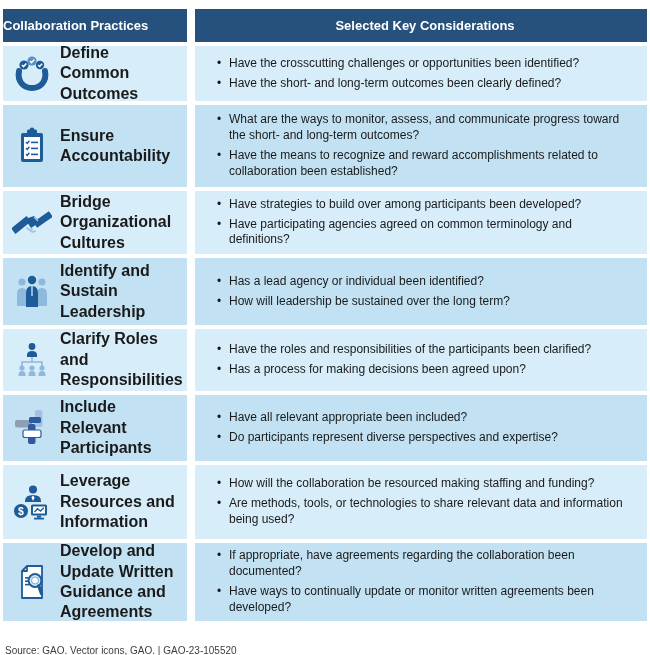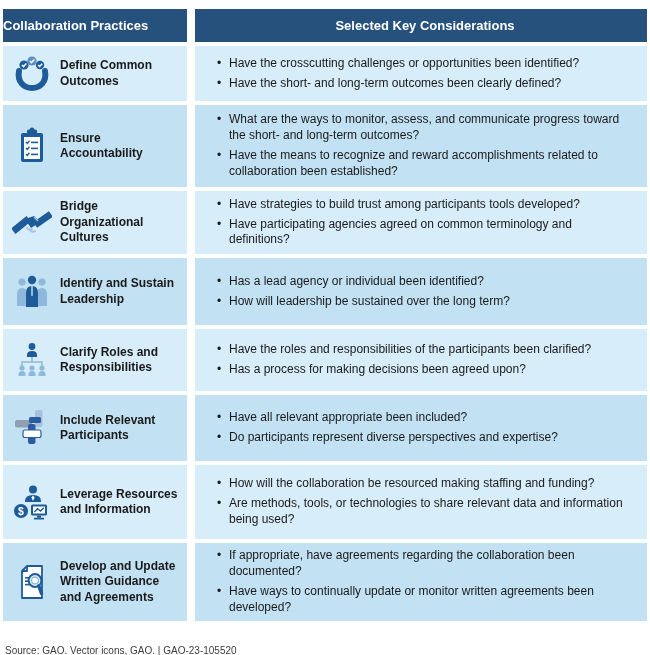--- a/index.html
+++ b/index.html
@@ -22,21 +22,21 @@
   }
   .hd .cell-left { box-sizing:border-box; }
   
   .shade-a .cell-left, .shade-a .cell-right { background:#D7EDF9; }
   .shade-b .cell-left, .shade-b .cell-right { background:#C2E2F4; }
   .r1{height:55px}.r2{height:82px}.r3{height:63px}.r4{height:67px}
   .r5{height:62px}.r6{height:66px}.r7{height:74px}.r8{height:78px}
   .ic { width:40px; height:40px; flex:0 0 40px; margin-left:9px; }
   .practice {
     margin-left:8px; margin-right:6px;
-    font-weight:bold; font-size:12px; line-height:1.28; color:#1a1a1a;
+    font-weight:bold; font-size:16px; line-height:1.28; color:#1a1a1a;
   }
   .bullet { display:flex; font-size:12px; line-height:1.33; color:#1a1a1a; }
   .bullet + .bullet { margin-top:4px; }
   .dot { flex:0 0 12px; width:12px; }
   .btext { flex:1; }
   .footer {
     margin-top:24px; padding-left:2px;
     font-size:10px; color:#3d3d3d;
   }
   svg { display:block; }
@@ -123,21 +123,21 @@
             <path d="M15 25 q2 3 5 1" fill="none" stroke="#9FC3E0" stroke-width="1.8" stroke-linecap="round"></path>
             <path d="M18 27 q2 3 5 1" fill="none" stroke="#9FC3E0" stroke-width="1.8" stroke-linecap="round"></path>
             <path d="M22 14 l4 4" stroke="#9FC3E0" stroke-width="1.4"></path>
           </svg>
         </span>
         <div class="practice">Bridge Organizational Cultures</div>
       </div>
       <div class="cell-right">
         <div class="bullet">
           <span class="dot">•</span>
-          <span class="btext">Have strategies to build trust among participants tools developed?</span>
+          <span class="btext">Have strategies to build over among participants been developed?</span>
         </div>
         <div class="bullet">
           <span class="dot">•</span>
           <span class="btext">Have participating agencies agreed on common terminology and definitions?</span>
         </div>
       </div>
     </div>
 
     <div class="row r4 shade-b">
       <div class="cell-left">

